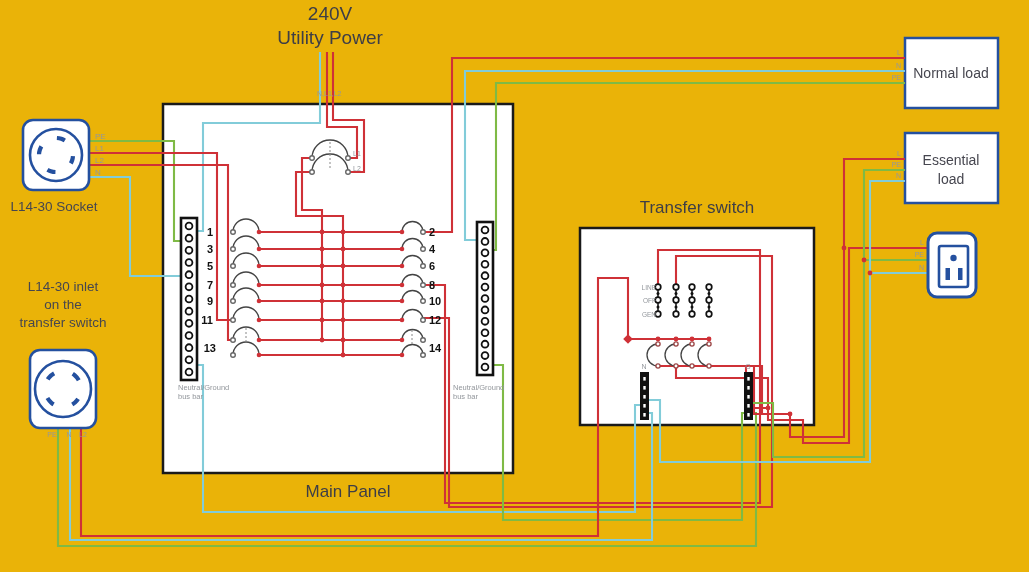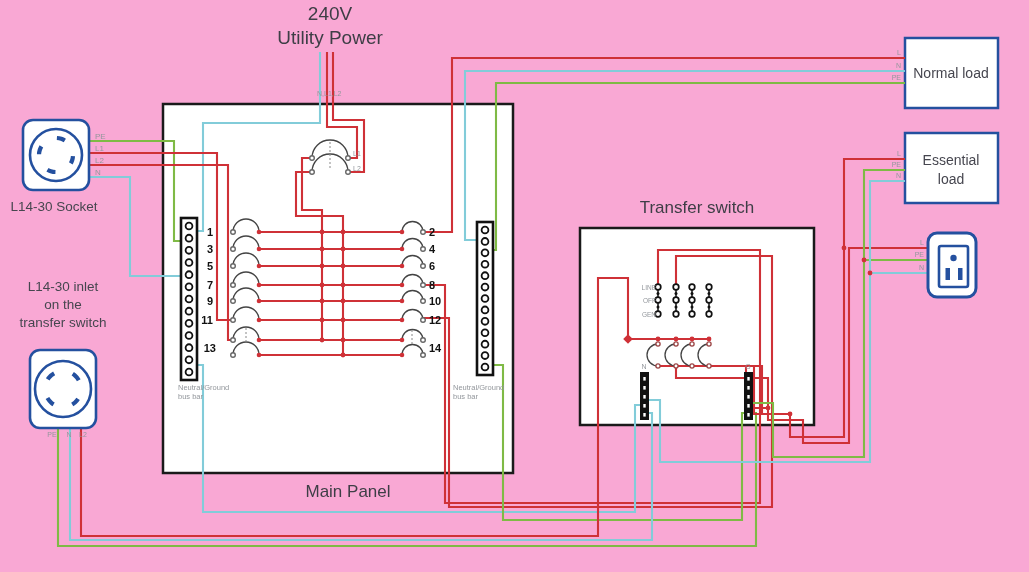--- a/index.html
+++ b/index.html
@@ -1,16 +1,16 @@
 <!DOCTYPE html>
 <html><head>
 <meta charset="utf-8">
 <style>
   html,body{margin:0;padding:0;background:#ffffff;}
-  #stage{position:relative;width:1029px;height:572px;background:#f9a8d4;overflow:hidden;
+  #stage{position:relative;width:1029px;height:572px;background:#eab308;overflow:hidden;
          font-family:"Liberation Sans", sans-serif;}
   svg text{font-family:"Liberation Sans", sans-serif;}
 </style>
 </head>
 <body>
 
 <div id="stage">
 <svg id="diagram-svg" width="1029" height="572" viewBox="0 0 1029 572">
   <g id="layer-boxes">
         <rect x="163" y="104" width="350" height="369" fill="#fff" stroke="#1a1a1a" stroke-width="2.5"></rect>

